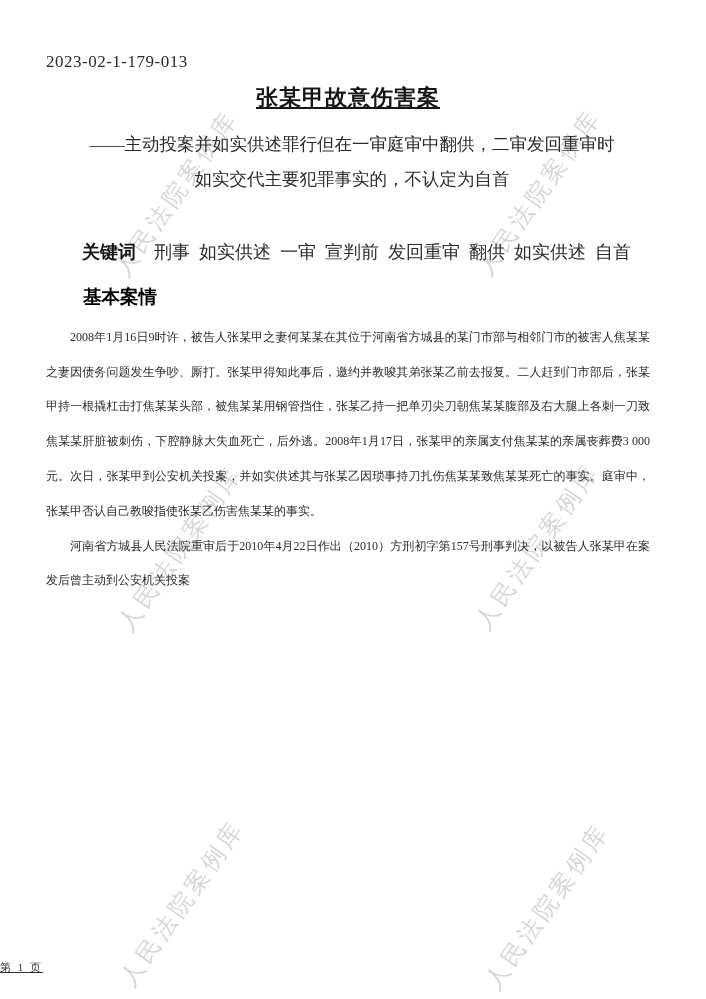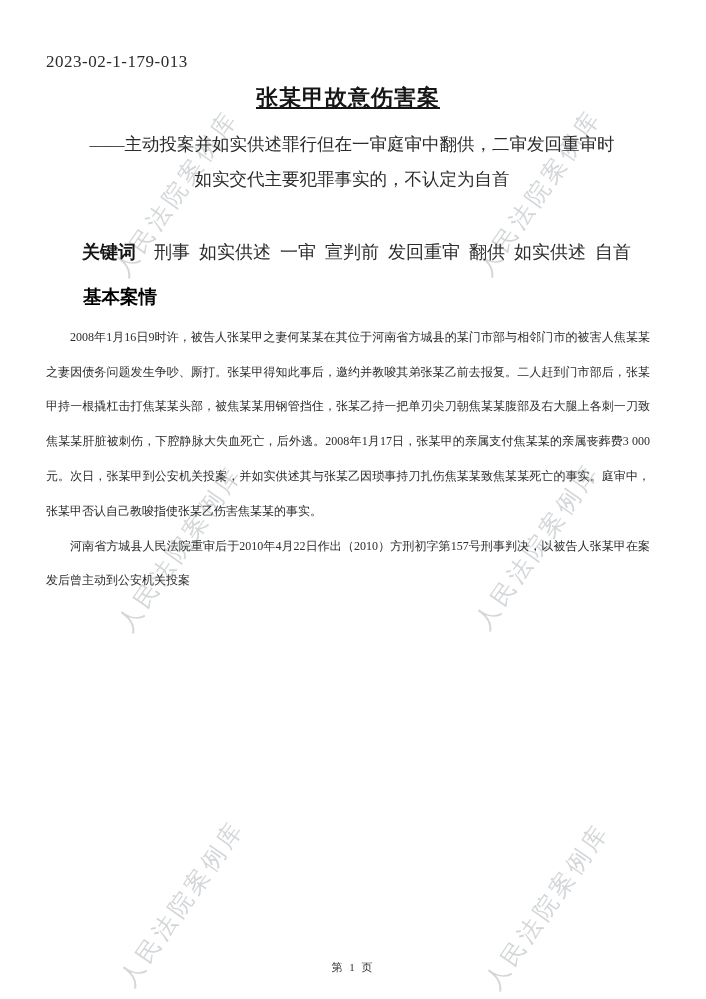--- a/index.html
+++ b/index.html
@@ -99,24 +99,24 @@
     text-align: justify;
     text-indent: 2em;
   }
   .body-text { margin-top: 7px; }
   .page-footer {
     position: absolute;
     z-index: 1;
     left: 0;
     right: 0;
     bottom: 24px;
-    text-align: center;
     font-size: 11px;
     color: #333333;
     letter-spacing: 2px;
+    text-decoration: underline;
   }
 </style>
 </head>
 <body>
 
 <div class="page">
 
   <div class="watermark-layer">
     <span class="wm p1" style="color: rgb(212, 215, 217);">人民法院案例库</span>
     <span class="wm p2" style="color: rgb(212, 215, 217);">人民法院案例库</span>

